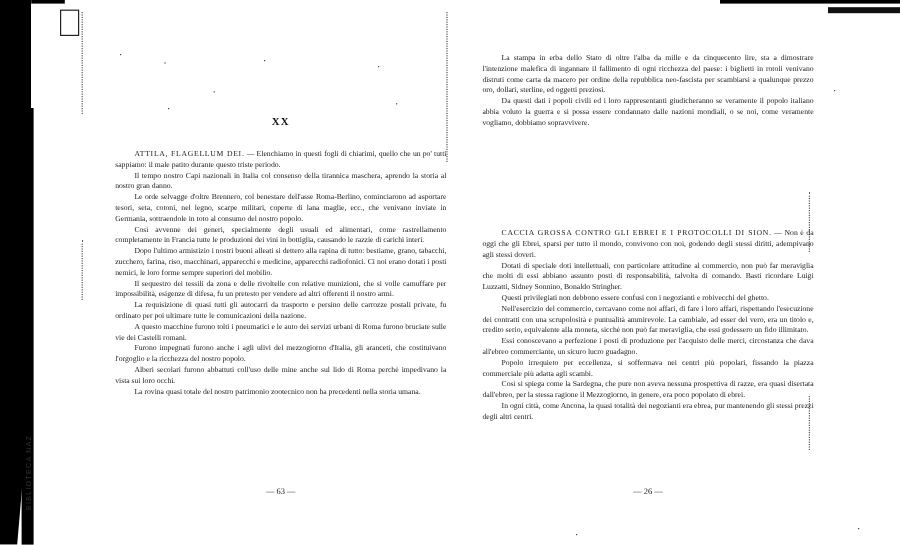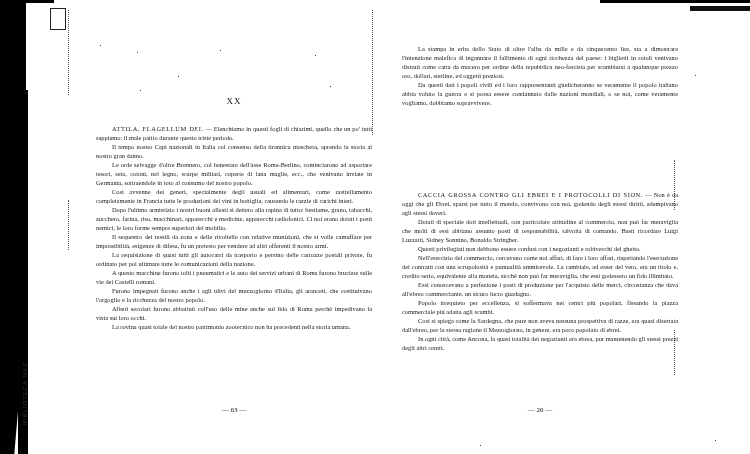--- a/index.html
+++ b/index.html
@@ -39,21 +39,21 @@
   .dotted-line {
     position:absolute; width:0; border-left:1px dotted #555;
   }
   .page {
     position:absolute; top:0; height:454px;
   }
   .page.left { left:96px; width:276px; }
   .page.right { left:402px; width:276px; }
   .chapter {
     position:absolute; left:0; width:100%; text-align:center;
-    font-size:9px; letter-spacing:1px; font-weight:normal;
+    font-size:9px; letter-spacing:1px; font-weight:bold;
   }
   .text-block {
     position:absolute; left:0; width:100%;
     font-size:6.4px; line-height:9.0px; text-align:justify;
     color:#1a1a1a;
   }
   .text-block p { margin:0; text-indent:16px; }
   .caps { letter-spacing:0.6px; }
   .folio {
     position:absolute; left:0; width:100%; text-align:center; font-size:7px;

